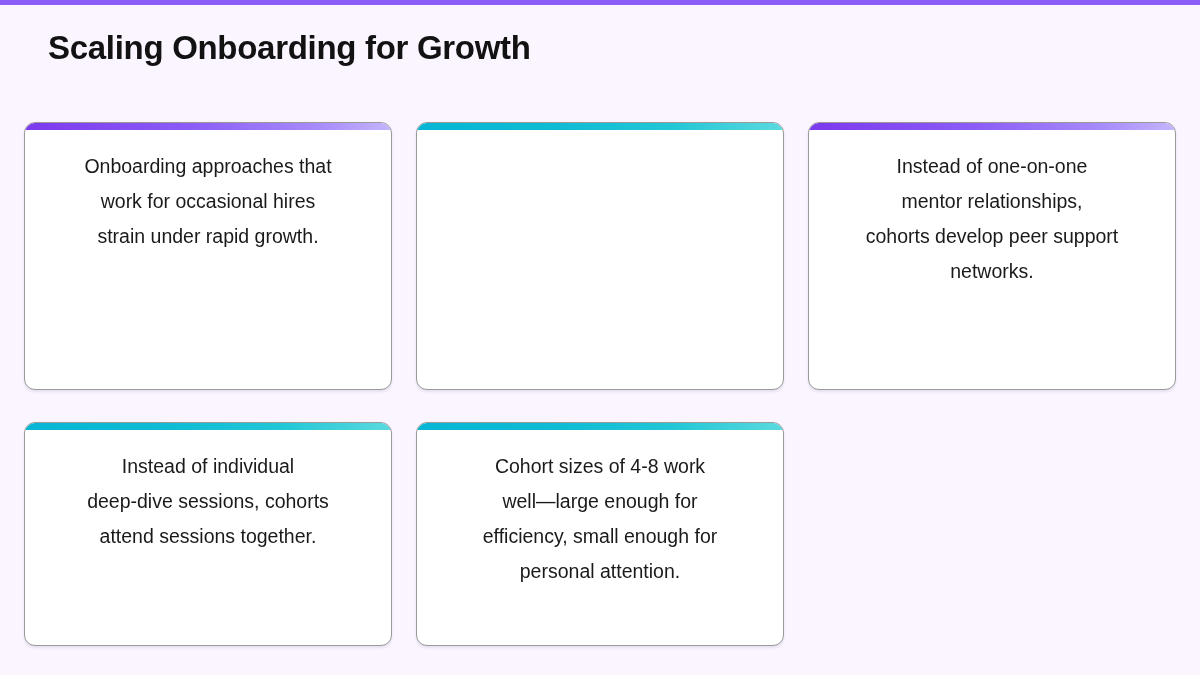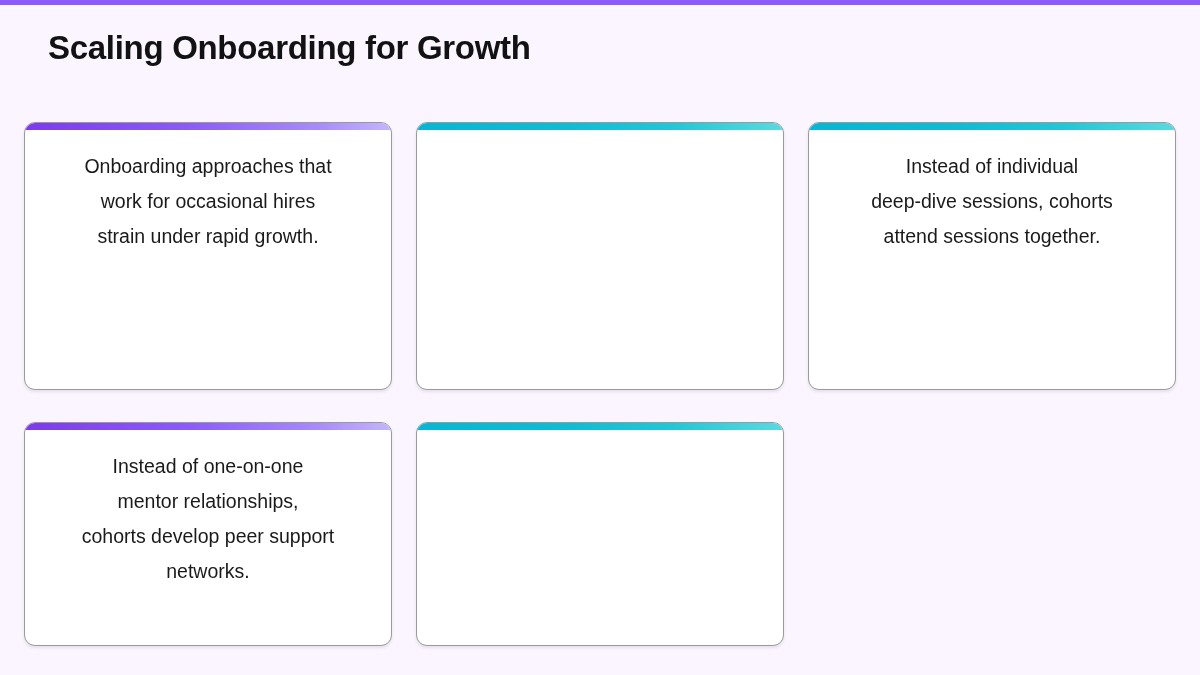--- a/index.html
+++ b/index.html
@@ -97,31 +97,35 @@
 work for occasional hires
 strain under rapid growth.</div>
   </div>
 
   <div class="card">
     <div class="card-accent teal"></div>
   </div>
 
 
   <div class="card">
-    <div class="card-accent teal"></div>
-    <div class="card-text">Instead of individual
-deep-dive sessions, cohorts
-attend sessions together.</div>
-  </div>
-
-  <div class="card">
     <div class="card-accent purple"></div>
     <div class="card-text">Instead of one-on-one
 mentor relationships,
 cohorts develop peer support
 networks.</div>
   </div>
 
   <div class="card">
     <div class="card-accent teal"></div>
+    <div class="card-text">Instead of individual
+deep-dive sessions, cohorts
+attend sessions together.</div>
+  </div>
+
+  <div class="card">
+    <div class="card-accent teal"></div>
+    <div class="card-text">Cohort sizes of 4-8 work
+well—large enough for
+efficiency, small enough for
+personal attention.</div>
   </div>
 
 </div>
 
 </body></html>

